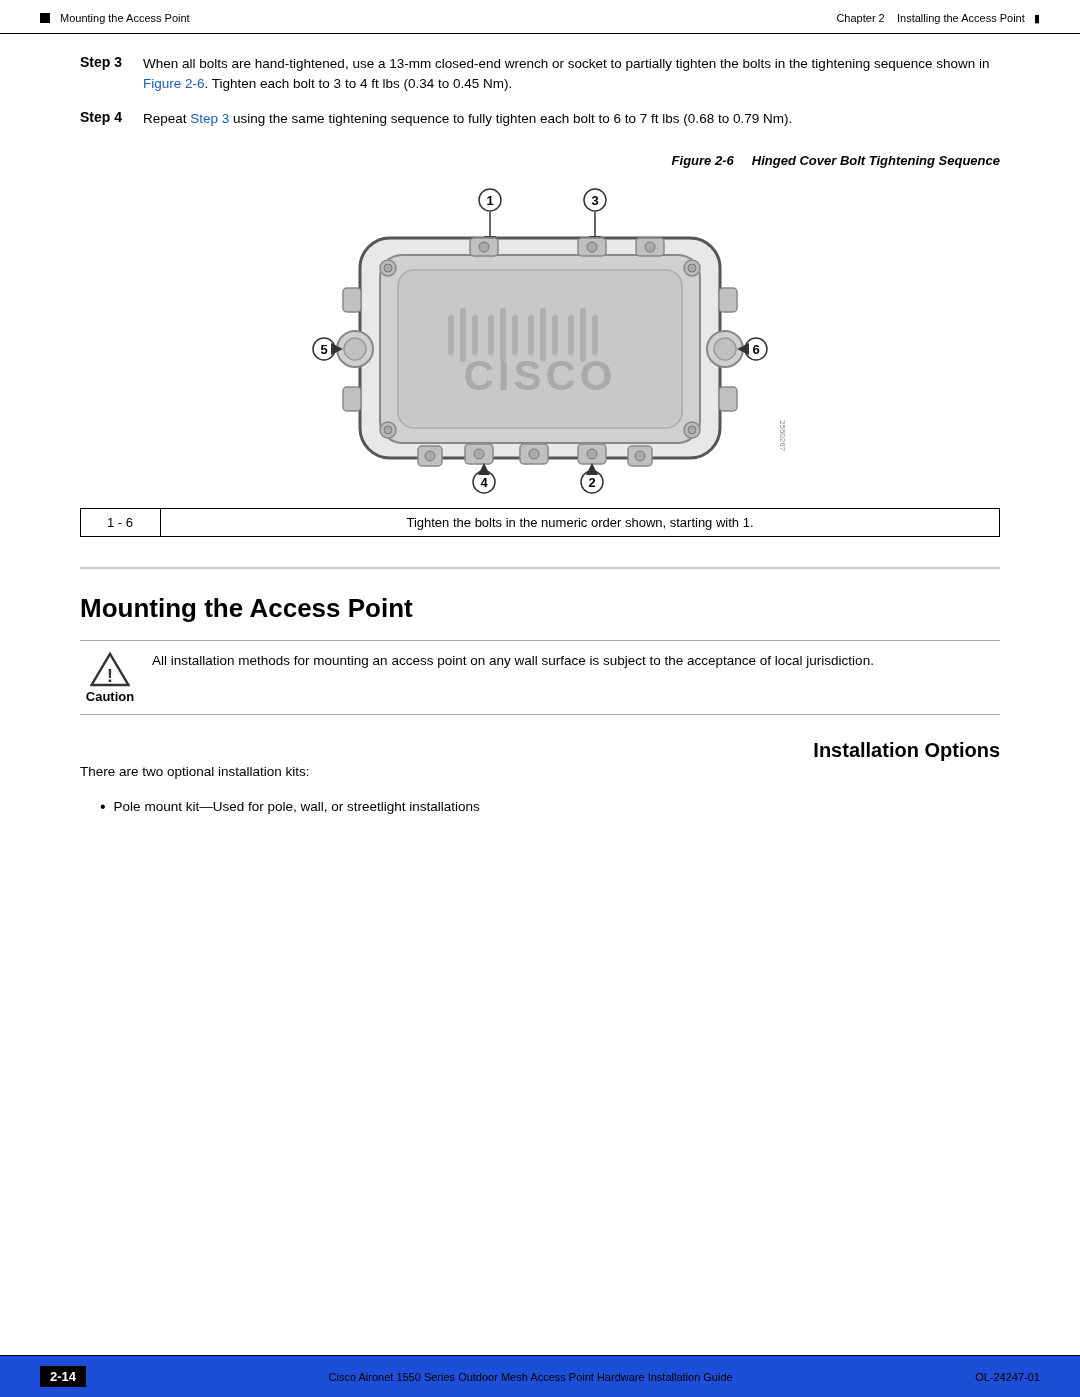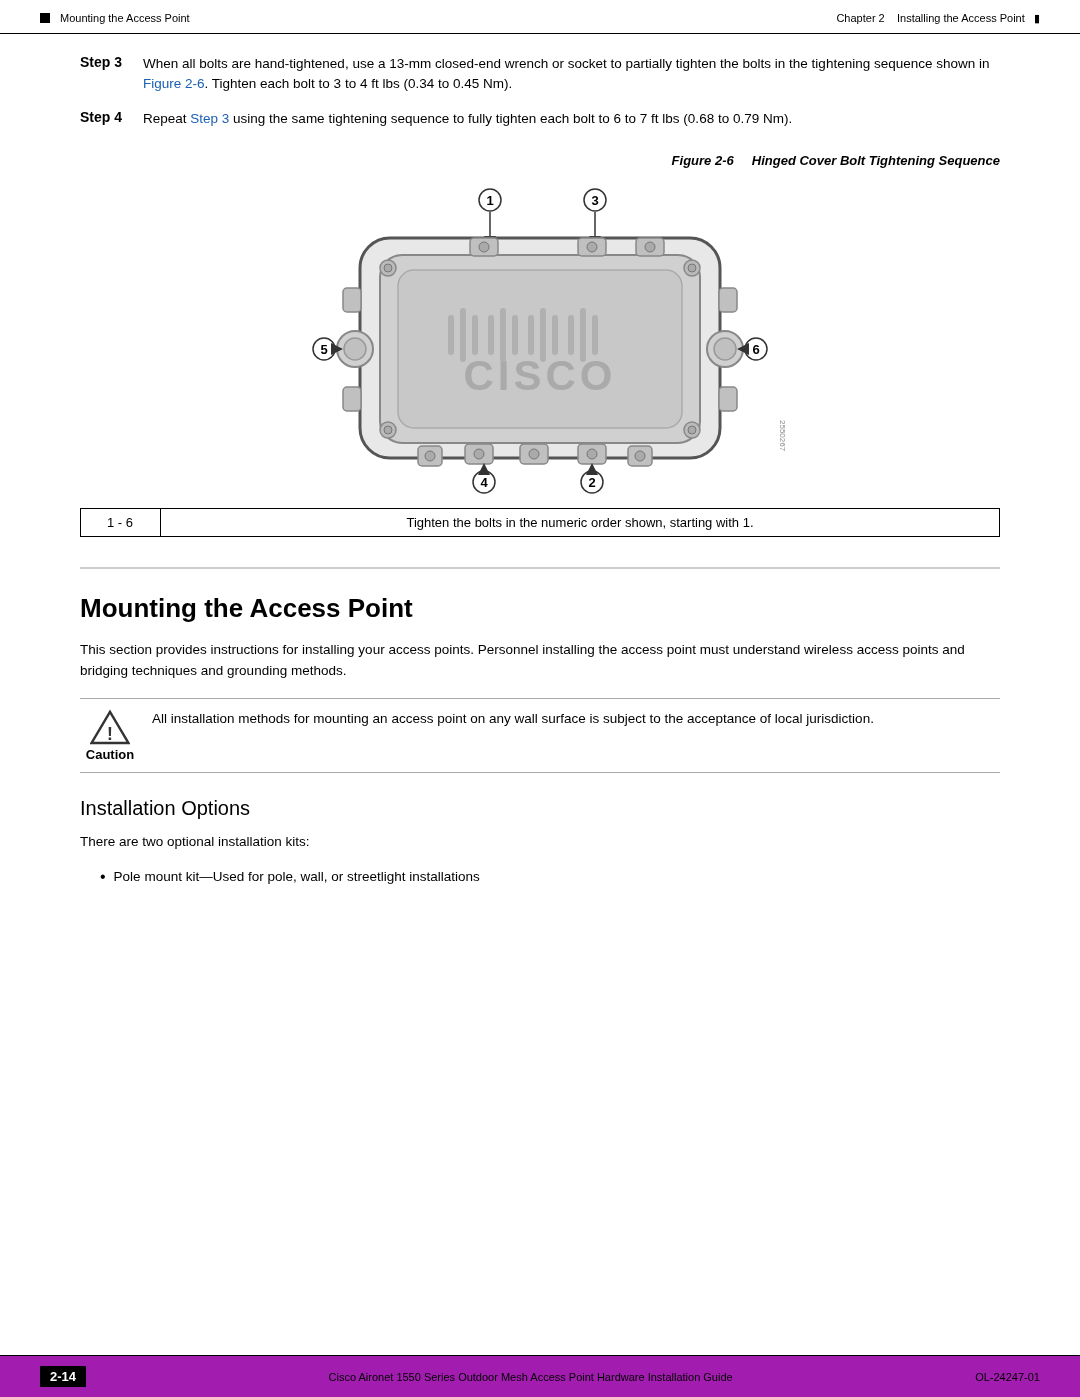--- a/index.html
+++ b/index.html
@@ -114,22 +114,22 @@
     
     .section-heading {
       font-size: 26px;
       font-weight: bold;
       margin-bottom: 16px;
       line-height: 1.2;
     }
 
     .section-subheading {
       font-size: 20px;
-      font-weight: normal;
-      margin-bottom: 12px;
+      font-weight: bold;
+      text-align: right;
     }
 
     .body-text {
       font-size: 13.5px;
       line-height: 1.55;
       margin-bottom: 14px;
     }
 
     
     .caution-block {
@@ -187,21 +187,21 @@
       position: fixed;
       bottom: 0;
       left: 0;
       right: 0;
       display: flex;
       justify-content: space-between;
       align-items: center;
       padding: 10px 40px;
       border-top: 1px solid #000;
       font-size: 11px;
-      background: #a21caf;
+      background: #1d4ed8;
     }
     .footer-page-num {
       background: #000;
       color: #fff;
       padding: 3px 10px;
       font-weight: bold;
       font-size: 13px;
     }
     .footer-center {
       text-align: center;
@@ -370,21 +370,20 @@
         <td>Tighten the bolts in the numeric order shown, starting with 1.</td>
       </tr>
     </tbody>
       </table>
   </div>
 
   <hr class="section-divider">
 
   <h1 class="section-heading">Mounting the Access Point</h1>
 
-  <p class="body-text">This section provides instructions for installing your access points. Personnel installing the access point must understand wireless access points and bridging techniques and grounding methods.</p>
 
   <div class="caution-block">
     <div class="caution-icon">
       <svg class="caution-triangle" viewBox="0 0 50 44" width="40" height="36">
         <polygon points="25,3 48,42 2,42" fill="none" stroke="#333" stroke-width="3"></polygon>
         <text x="25" y="38" text-anchor="middle" font-size="22" font-weight="bold" fill="#333">!</text>
       </svg>
       <span class="caution-word">Caution</span>
     </div>
     <div class="caution-text">All installation methods for mounting an access point on any wall surface is subject to the acceptance of local jurisdiction.</div>

